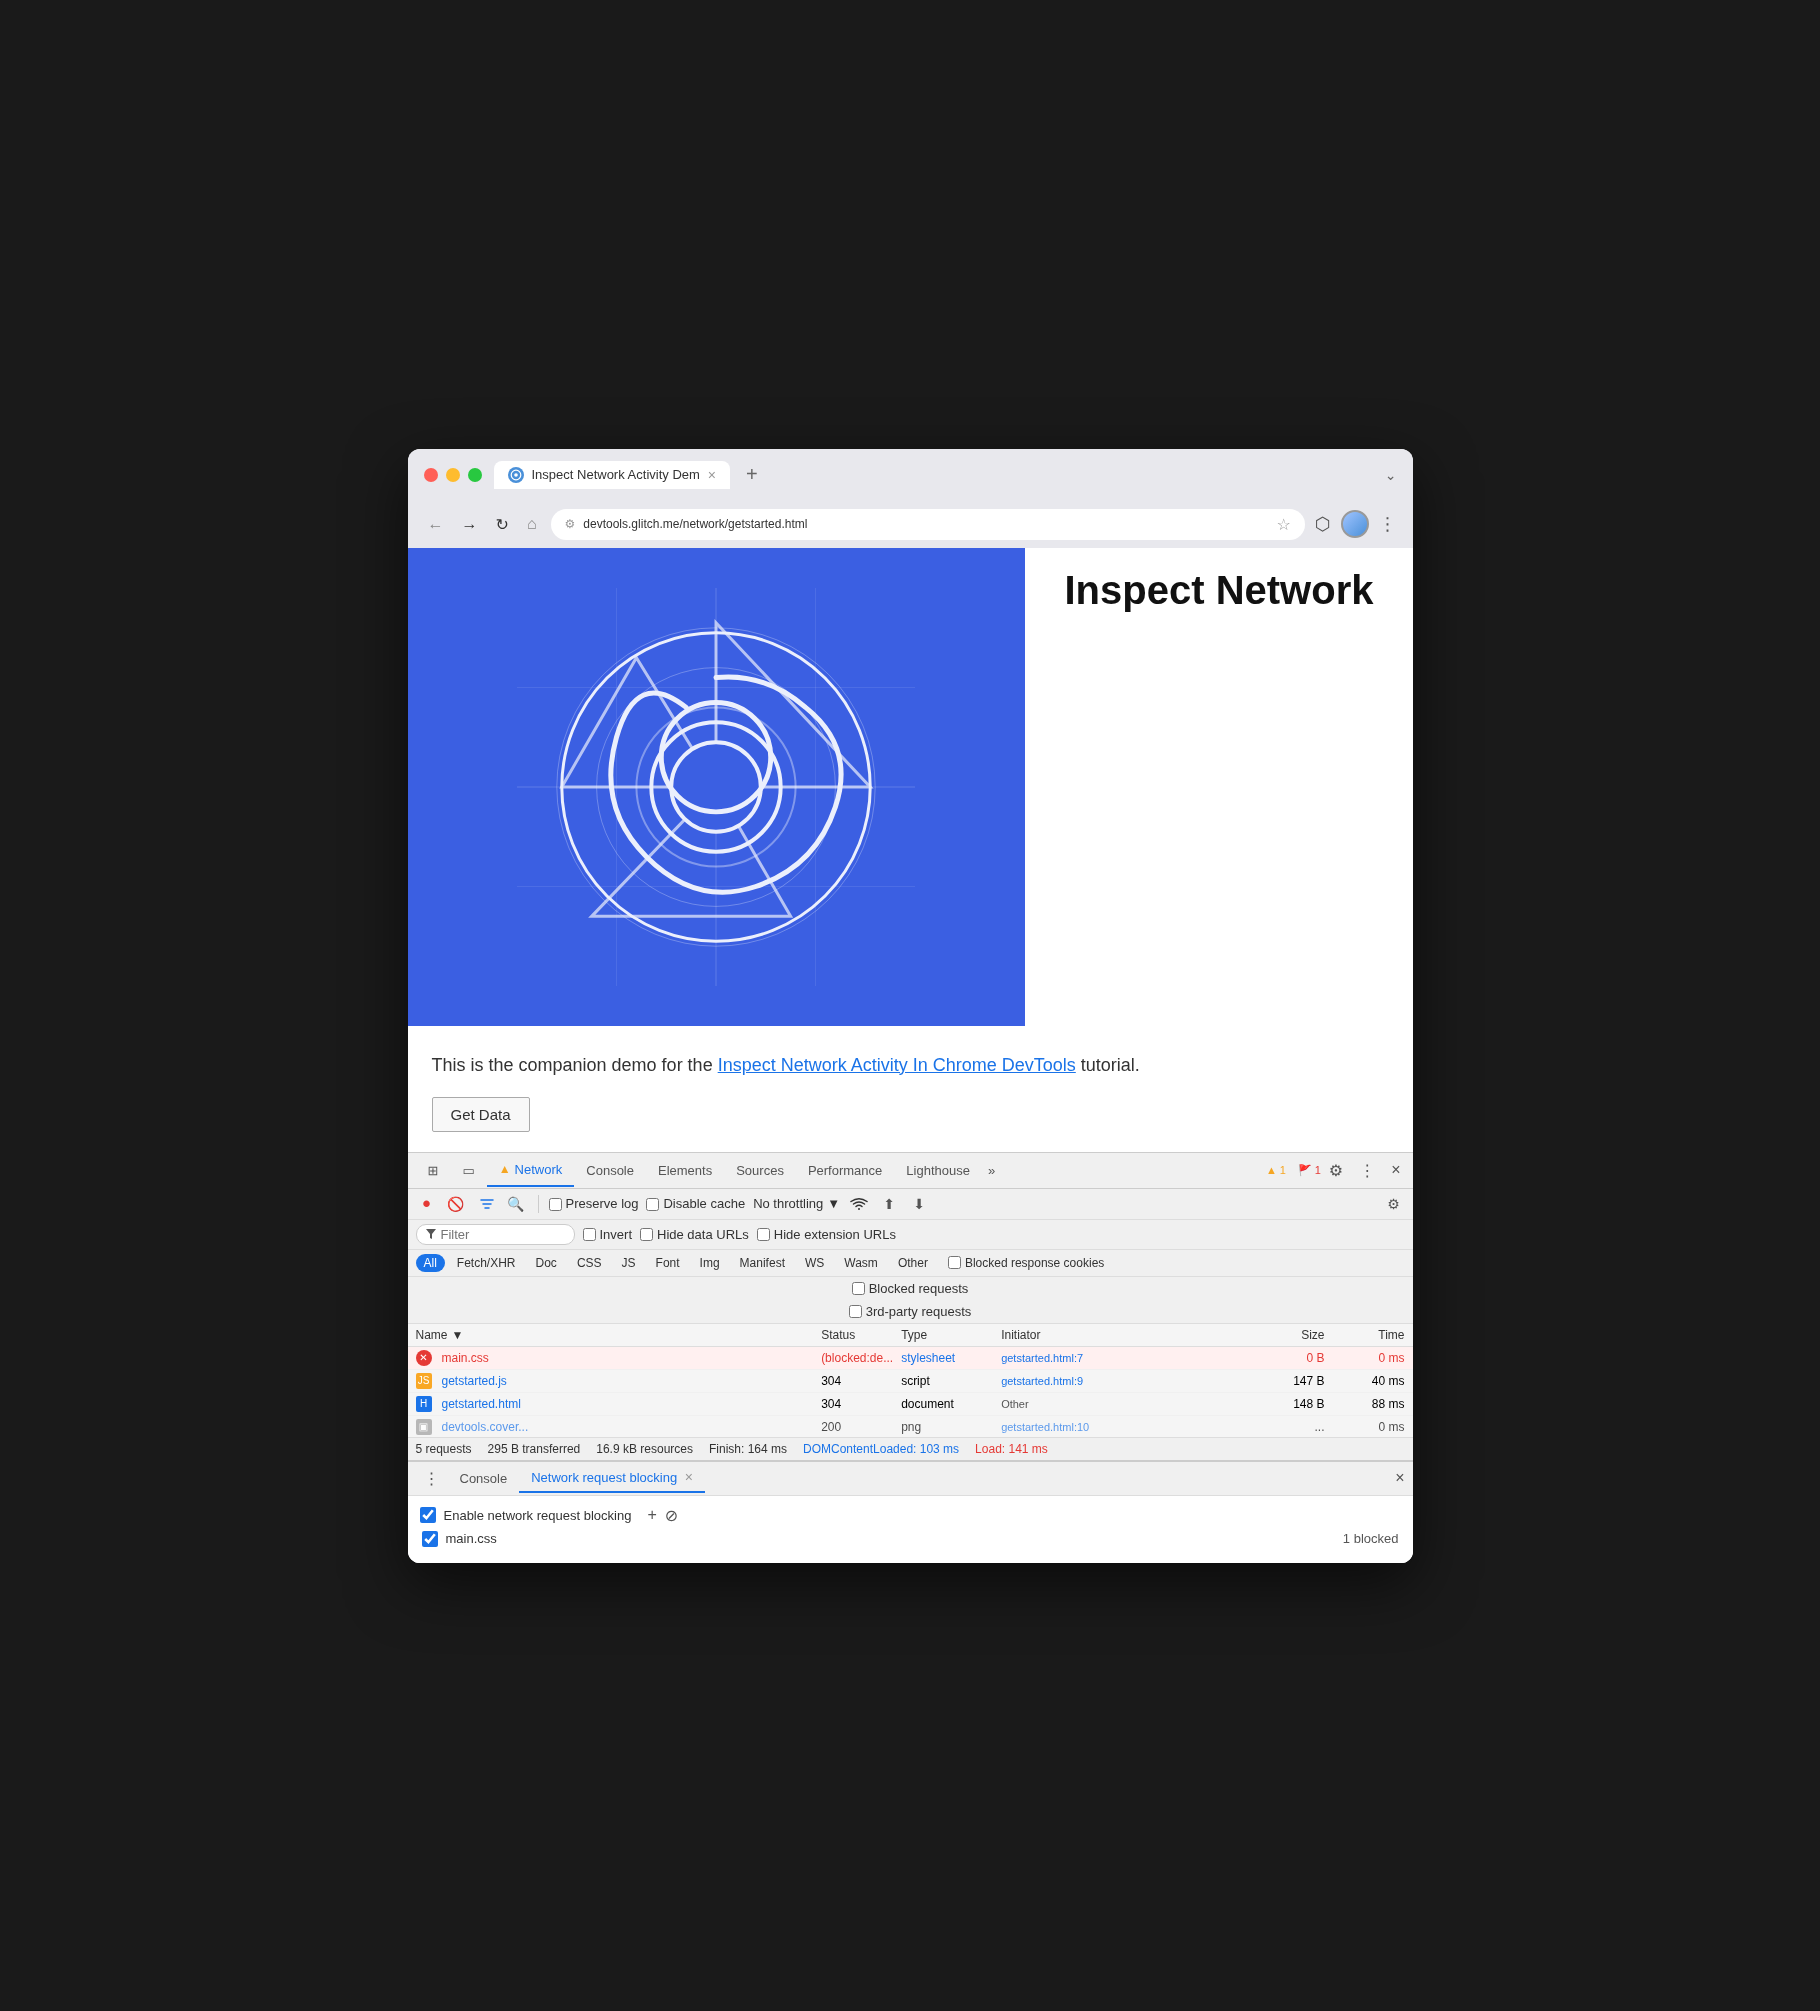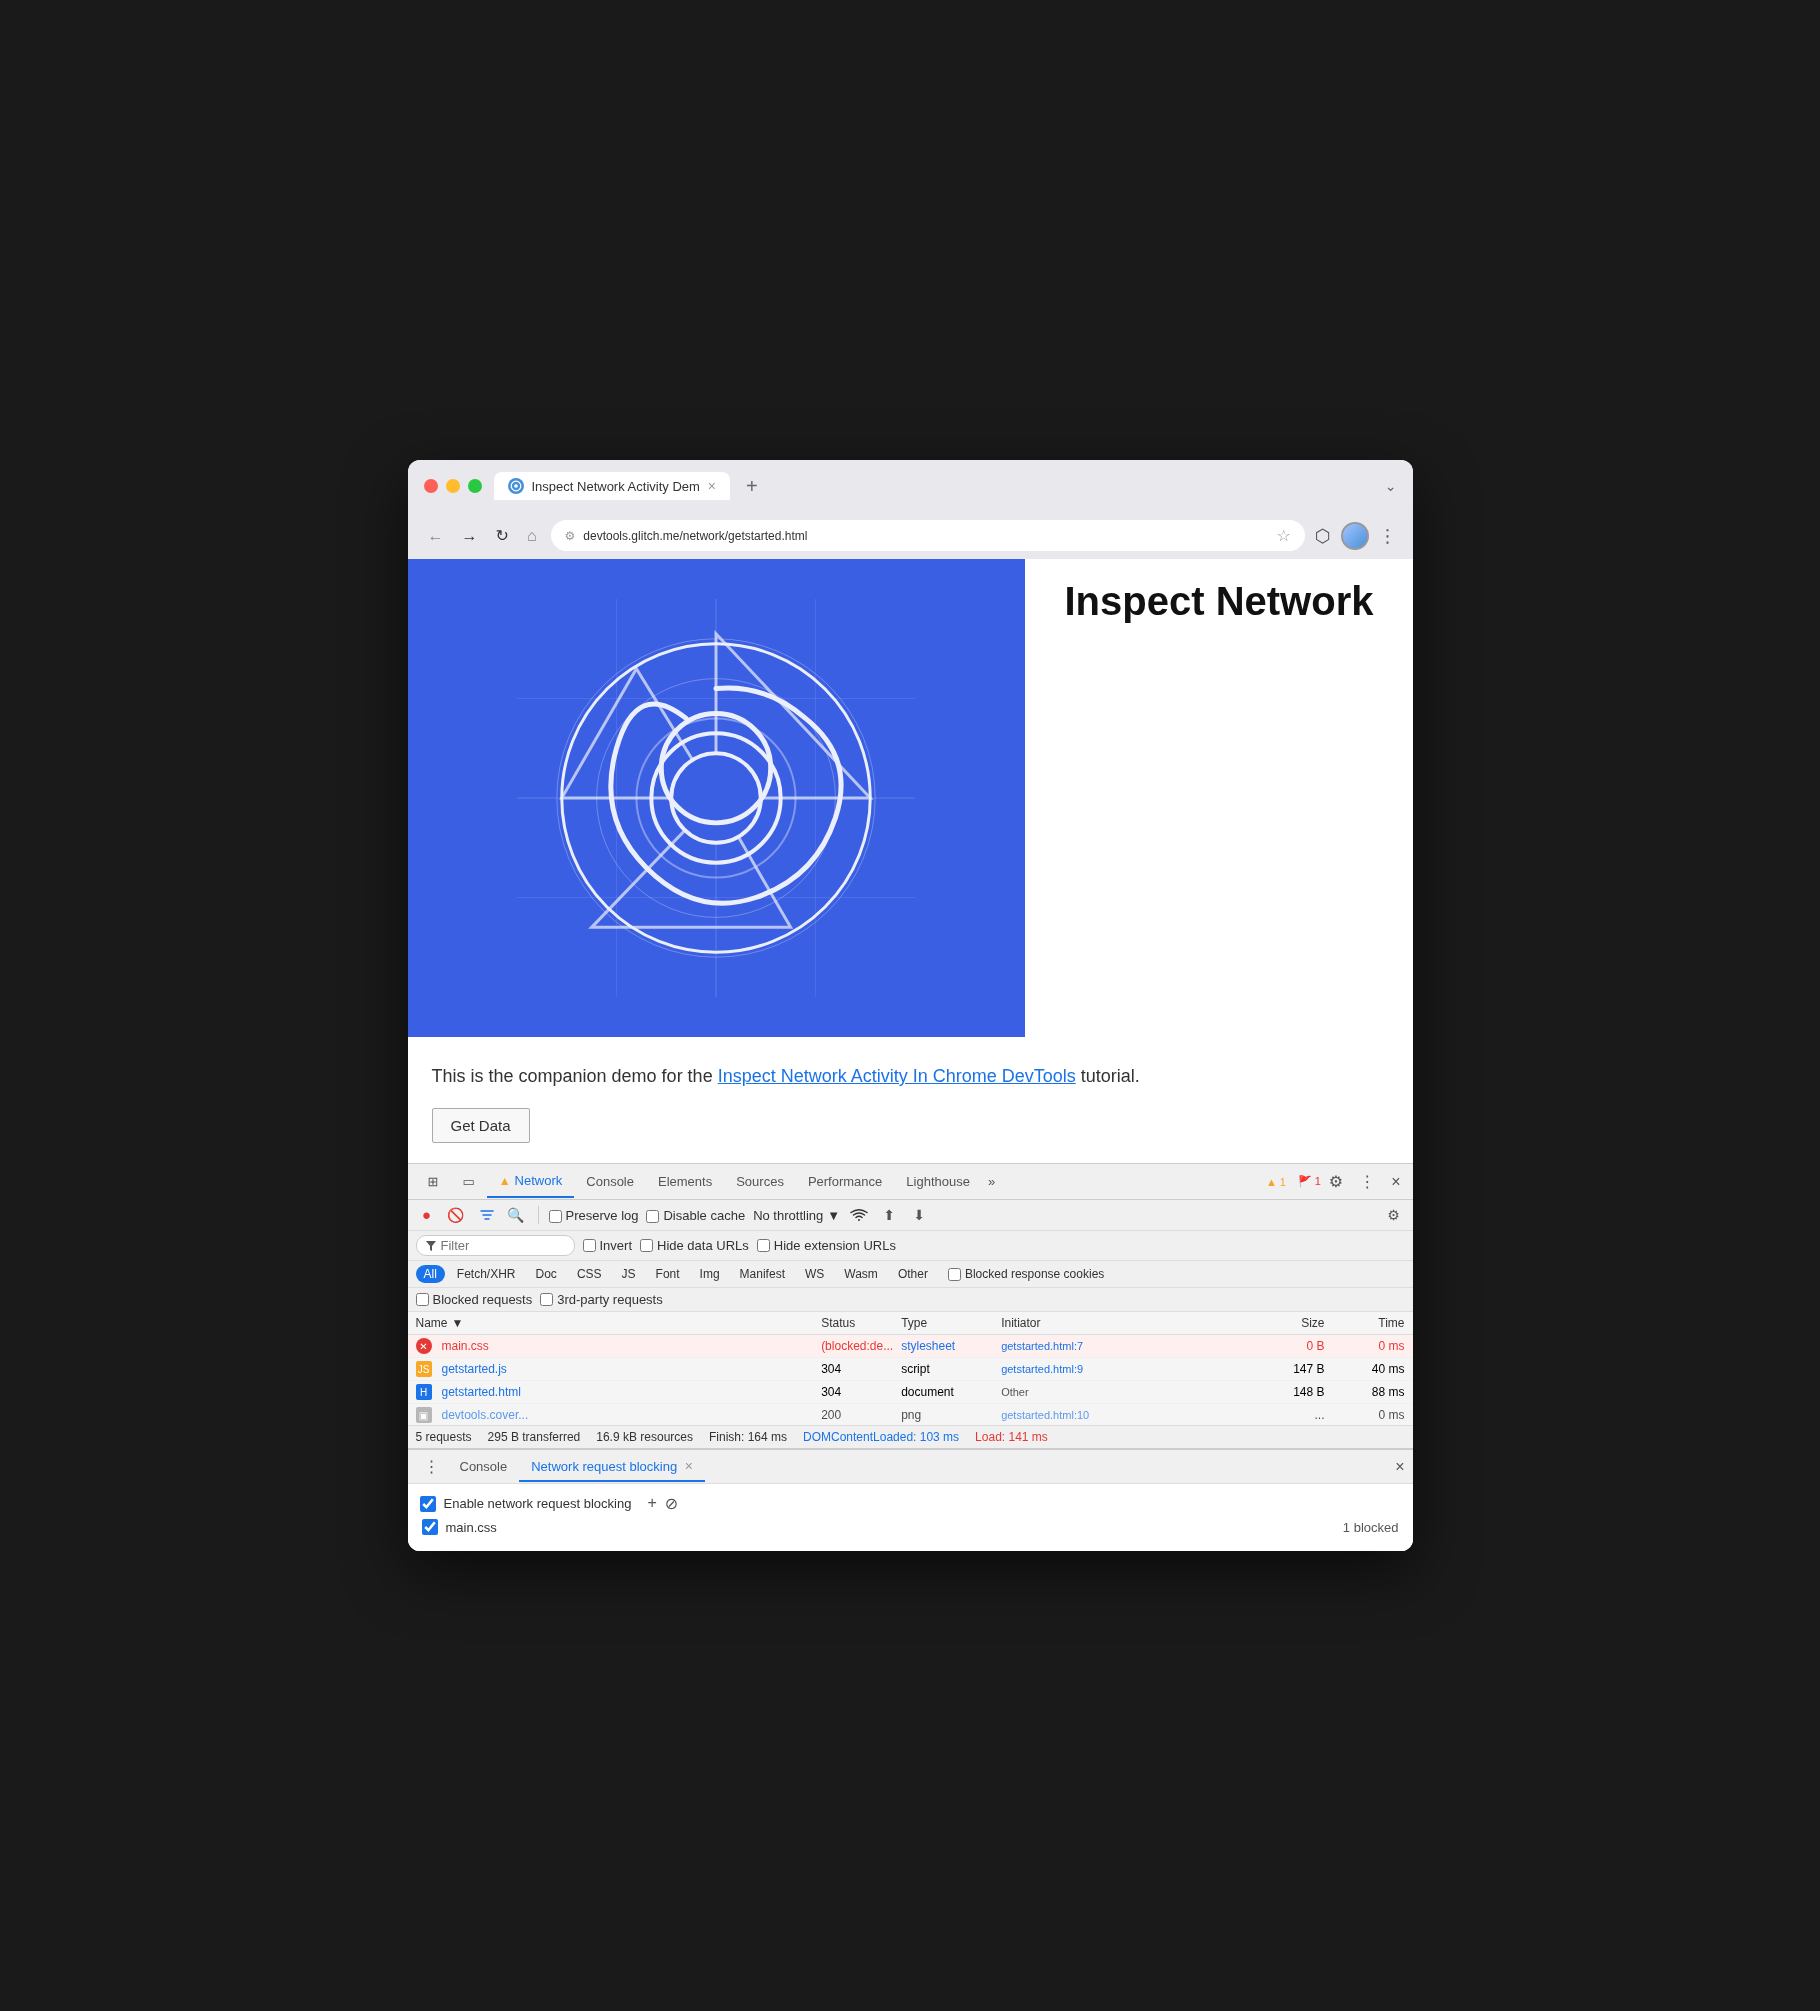--- a/index.html
+++ b/index.html
@@ -348,20 +348,21 @@
     
     .request-filter-bar {
       background: #f0f0f0;
       border-bottom: 1px solid #ddd;
       padding: 4px 8px;
       display: flex;
       align-items: center;
       gap: 8px;
       font-size: 12px;
       color: #333;
+      flex-direction: column;
     }
     
     .network-table-header {
       background: #f5f5f5;
       border-bottom: 1px solid #ddd;
       display: flex;
       padding: 4px 8px;
       font-size: 12px;
       color: #333;
     }

